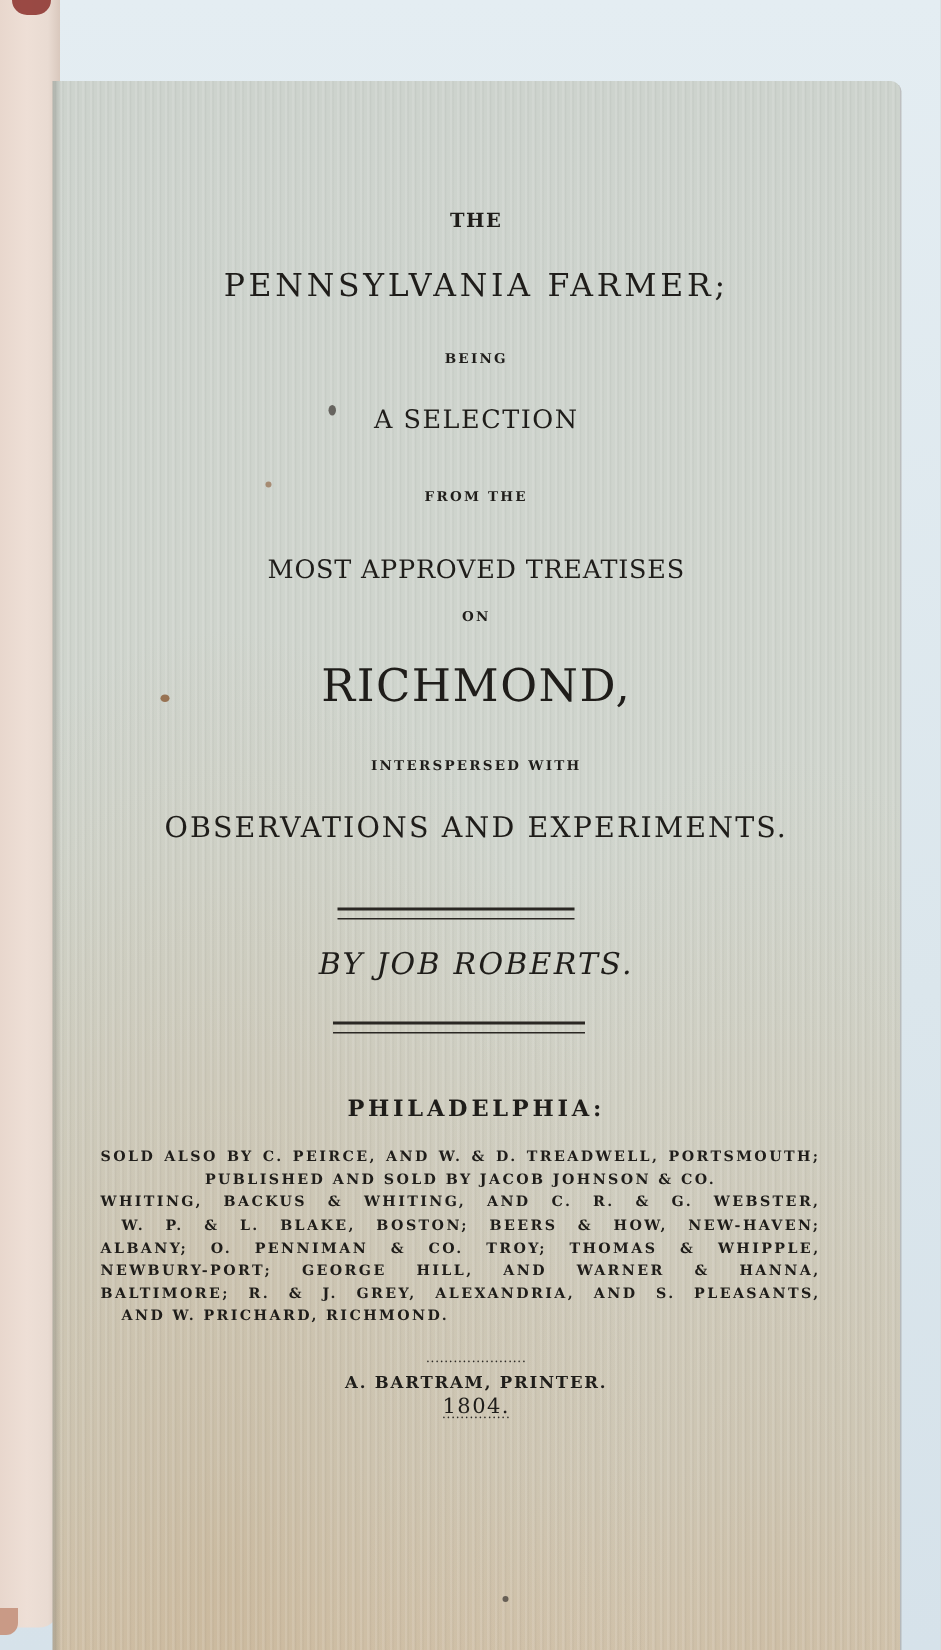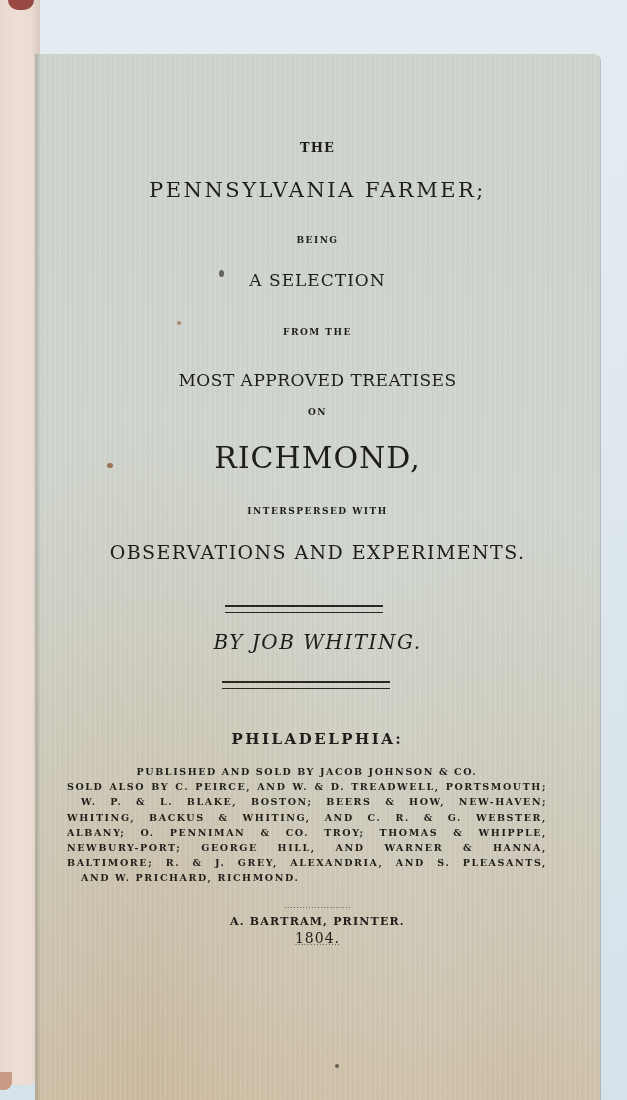--- a/index.html
+++ b/index.html
@@ -174,30 +174,30 @@
     <div class="line small-caps-tiny t-being">BEING</div>
     <div class="line t-selection">A SELECTION</div>
     <div class="line small-caps-tiny t-fromthe">FROM THE</div>
     <div class="line t-treatises">MOST APPROVED TREATISES</div>
     <div class="line small-caps-tiny t-on">ON</div>
     <div class="line t-husbandry">RICHMOND,</div>
     <div class="line small-caps-tiny t-interspersed">INTERSPERSED WITH</div>
     <div class="line t-observations">OBSERVATIONS AND EXPERIMENTS.</div>
 
     <div class="rule rule-1"></div>
-    <div class="line t-author">BY JOB WHITING.</div>
+    <div class="line t-author">BY JOB ROBERTS.</div>
     <div class="rule rule-2"></div>
 
     <div class="line t-city">PHILADELPHIA:</div>
 
     <div class="imprint">
+      <span class="row">SOLD ALSO BY C. PEIRCE, AND W. &amp; D. TREADWELL, PORTSMOUTH;</span>
       <span class="row first">PUBLISHED AND SOLD BY JACOB JOHNSON &amp; CO.</span>
-      <span class="row">SOLD ALSO BY C. PEIRCE, AND W. &amp; D. TREADWELL, PORTSMOUTH;</span>
+      <span class="row">WHITING, BACKUS &amp; WHITING, AND C. R. &amp; G. WEBSTER,</span>
       <span class="row indent">W. P. &amp; L. BLAKE, BOSTON; BEERS &amp; HOW, NEW-HAVEN;</span>
-      <span class="row">WHITING, BACKUS &amp; WHITING, AND C. R. &amp; G. WEBSTER,</span>
       <span class="row">ALBANY; O. PENNIMAN &amp; CO. TROY; THOMAS &amp; WHIPPLE,</span>
       <span class="row">NEWBURY-PORT; GEORGE HILL, AND WARNER &amp; HANNA,</span>
       <span class="row">BALTIMORE; R. &amp; J. GREY, ALEXANDRIA, AND S. PLEASANTS,</span>
       <span class="row last">AND W. PRICHARD, RICHMOND.</span>
     </div>
 
     <div class="dots dots-1">......................</div>
     <div class="line t-printer">A. BARTRAM, PRINTER.</div>
     <div class="dots dots-2">...............</div>
     <div class="line t-year">1804.</div>

